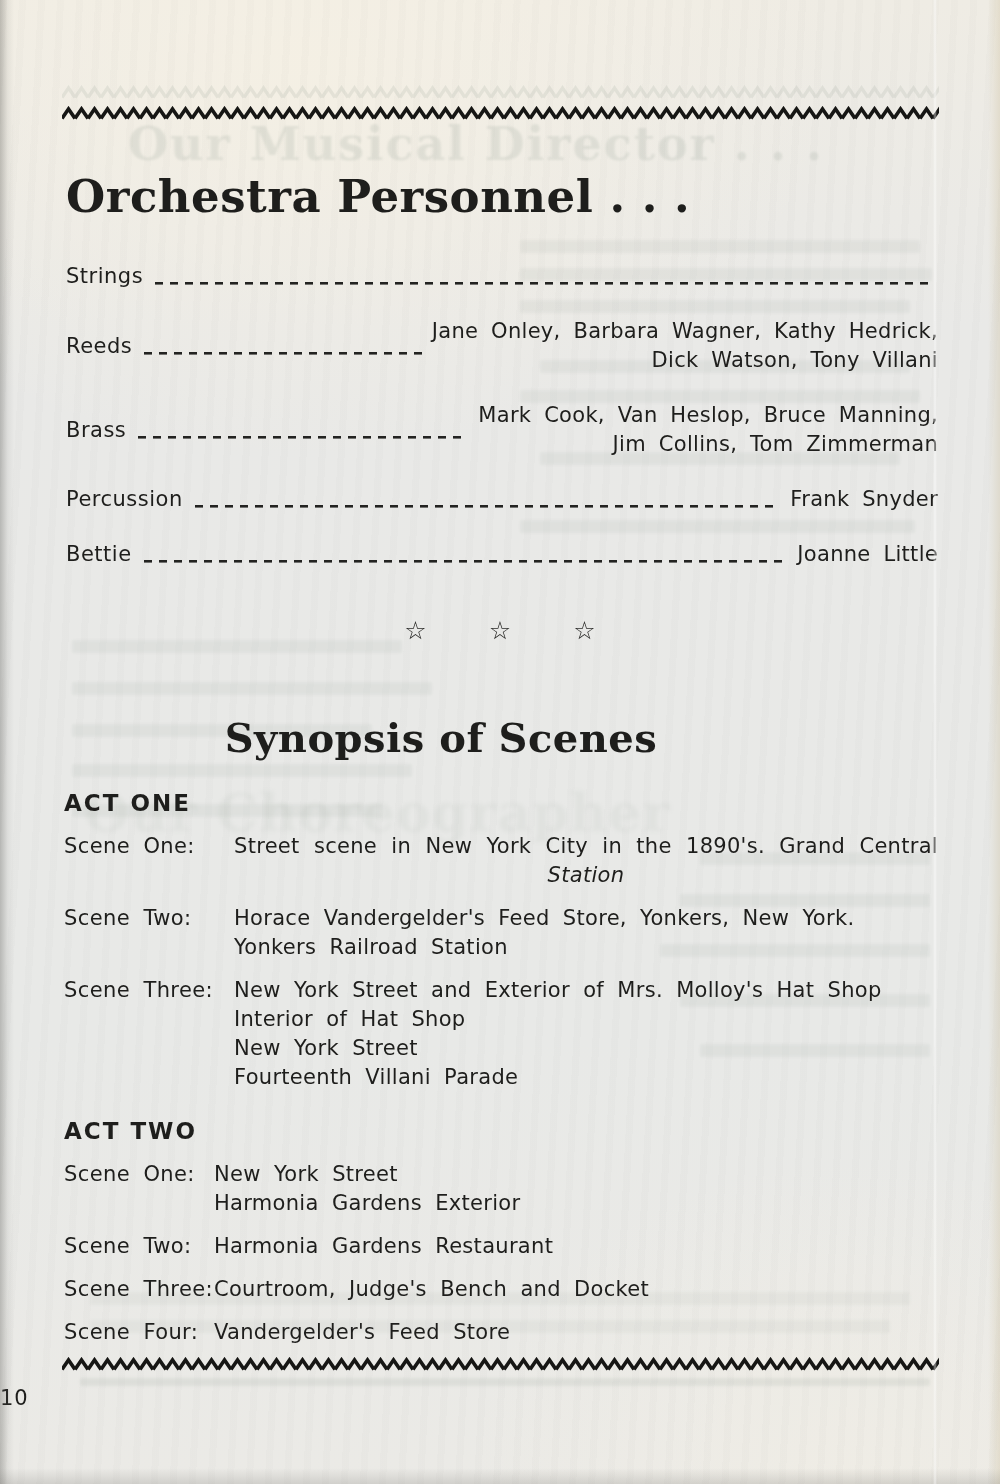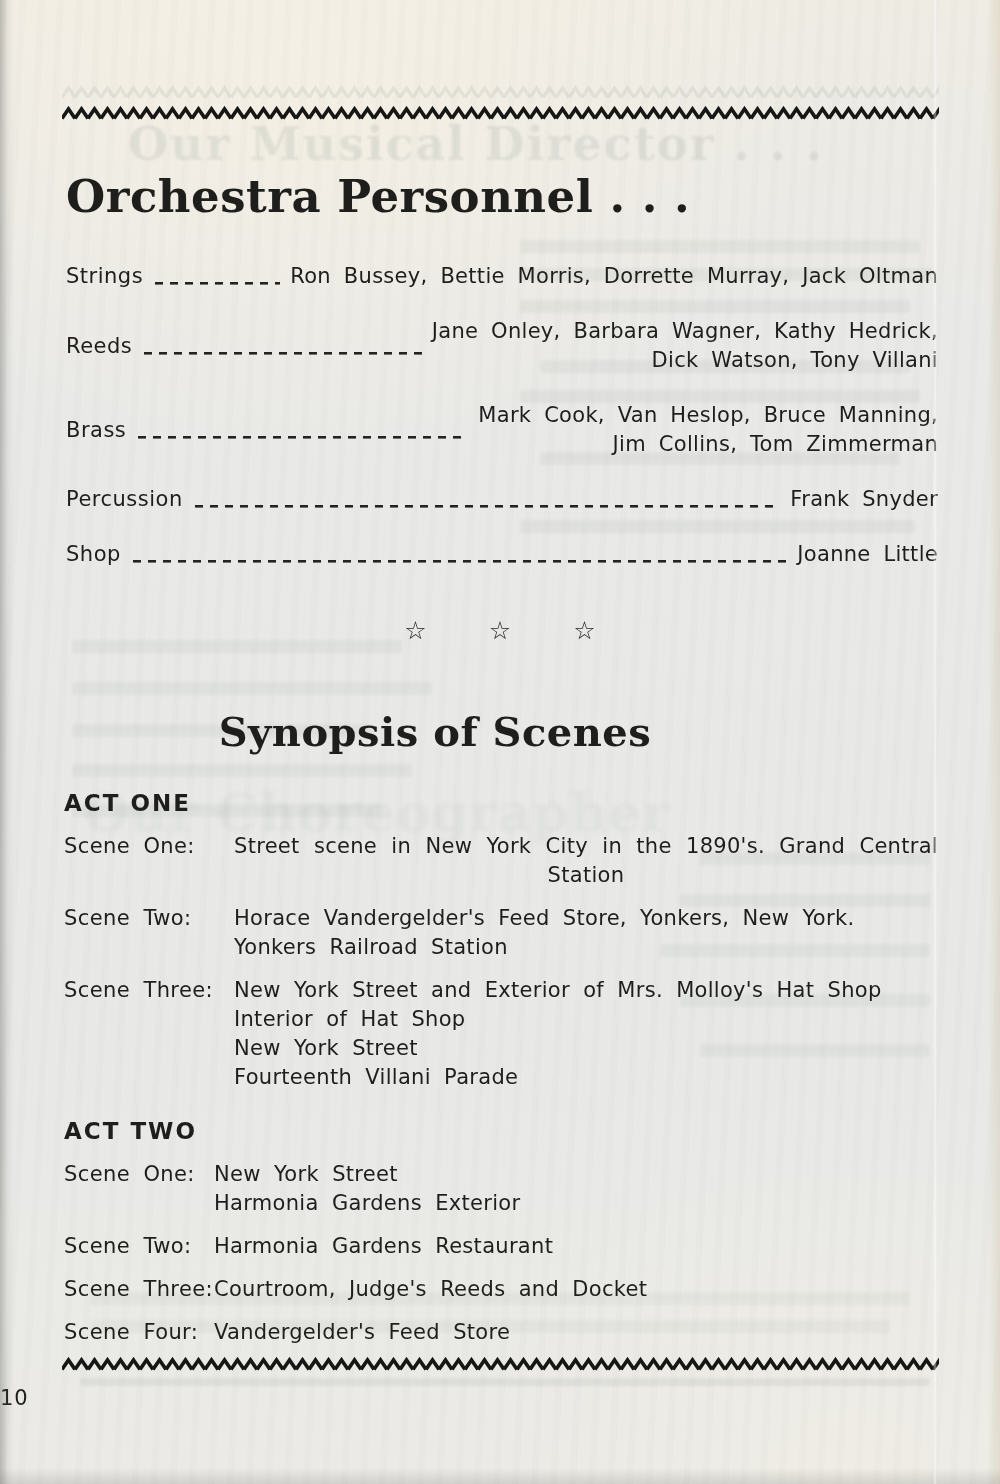--- a/index.html
+++ b/index.html
@@ -34,21 +34,21 @@
   .ghost{position:absolute;color:#8e9b90;pointer-events:none;white-space:nowrap;}
   .ghost-top{top:117px;left:128px;font-family:"DejaVu Serif",serif;font-weight:700;
     font-size:46px;letter-spacing:2px;opacity:.18;filter:blur(1.3px);}
   .ghost-mid{top:782px;left:84px;font-family:"DejaVu Serif",serif;font-weight:700;
     font-size:52px;letter-spacing:1px;opacity:.09;filter:blur(2px);}
   .gbar{position:absolute;height:13px;background:#8e9b90;opacity:.10;filter:blur(1.6px);border-radius:2px;}
 
   
   .title{position:absolute;left:66px;top:170px;margin:0;
     font-family:"DejaVu Serif",serif;font-weight:700;font-size:45px;letter-spacing:.5px;}
-  .syn-title{position:absolute;left:0;top:702px;width:858px;margin:6px;text-align:center;
+  .syn-title{position:absolute;left:0;top:702px;width:858px;margin:12px;text-align:center;
     font-family:"DejaVu Serif",serif;font-weight:700;font-size:40px;letter-spacing:.5px;}
   .stars{position:absolute;left:0;top:616px;width:1000px;display:flex;justify-content:center;gap:62px;
     font-size:25px;color:#2a2a28;}
 
   
   .personnel{position:absolute;left:66px;top:262px;width:872px;}
   .prow{display:flex;align-items:center;font-size:21px;line-height:29px;margin-bottom:26px;}
   .plabel{flex:none;letter-spacing:.5px;}
   .leader{flex:1 1 auto;height:29px;margin:0 10px 0 12px;
     background-image:repeating-linear-gradient(90deg,#232321 0 8px,rgba(0,0,0,0) 8px 15px);
@@ -59,21 +59,21 @@
   #acts{display:contents;}
   .act{position:absolute;left:64px;width:874px;}
   .act-0{top:790px;}
   .act-1{top:1118px;}
   .act-heading{font-weight:700;font-size:23px;letter-spacing:2px;text-align:left;margin-bottom:16px;}
   .scene{display:flex;font-size:21px;line-height:29px;margin-bottom:14px;margin-top:13px;}
   .scene-label{flex:none;width:170px;letter-spacing:.4px;word-spacing:.3em;}
   .act-1 .scene-label{width:150px;}
   .scene-desc{flex:1 1 auto;letter-spacing:.3px;word-spacing:.3em;}
   .jline{text-align:justify;text-align-last:justify;}
-  .cline{text-align:center;}
+  .cline{text-align:center;font-style:italic;}
 
   .page-num{position:absolute;left:0;top:1386px;width:980px;
     font-size:21px;letter-spacing:1px;}
 </style>
 </head>
 <body>
 
 <div class="page">
 
   
@@ -123,39 +123,38 @@
   </svg>
 
   
   <h1 class="title">Orchestra Personnel . . .</h1>
 
   
   <div class="personnel" id="personnel">
       <div class="prow">
         <span class="plabel">Strings</span>
         <span class="leader"></span>
-        <span class="pnames">Ron Bussey, Bettie Morris, Dorrette Murray, Jack Oltman</span>
       </div>
       <div class="prow">
         <span class="plabel">Reeds</span>
         <span class="leader"></span>
         <span class="pnames">Jane Onley, Barbara Wagner, Kathy Hedrick,<br>Dick Watson, Tony Villani</span>
       </div>
       <div class="prow">
         <span class="plabel">Brass</span>
         <span class="leader"></span>
         <span class="pnames">Mark Cook, Van Heslop, Bruce Manning,<br>Jim Collins, Tom Zimmerman</span>
       </div>
       <div class="prow">
         <span class="plabel">Percussion</span>
         <span class="leader"></span>
         <span class="pnames">Frank Snyder</span>
       </div>
       <div class="prow">
-        <span class="plabel">Shop</span>
+        <span class="plabel">Bettie</span>
         <span class="leader"></span>
         <span class="pnames">Joanne Little</span>
       </div>
     </div>
 
   
   <div class="stars">
     <span>☆</span>
     <span>☆</span>
     <span>☆</span>
@@ -199,21 +198,21 @@
         </div>
         <div class="scene">
           <div class="scene-label">Scene Two:</div>
           <div class="scene-desc">
             <div class="sline">Harmonia Gardens Restaurant</div>
           </div>
         </div>
         <div class="scene">
           <div class="scene-label">Scene Three:</div>
           <div class="scene-desc">
-            <div class="sline">Courtroom, Judge's Reeds and Docket</div>
+            <div class="sline">Courtroom, Judge's Bench and Docket</div>
           </div>
         </div>
         <div class="scene">
           <div class="scene-label">Scene Four:</div>
           <div class="scene-desc">
             <div class="sline">Vandergelder's Feed Store</div>
           </div>
         </div>
       </div></div>
 

